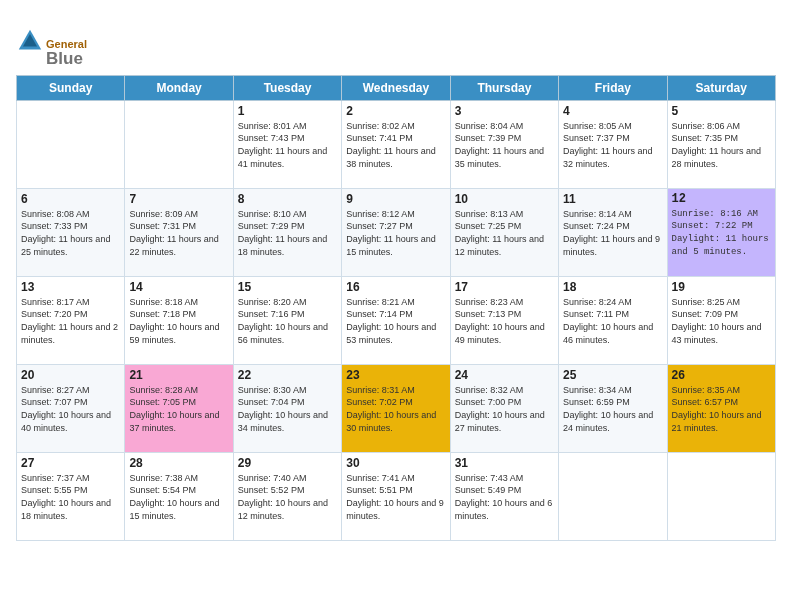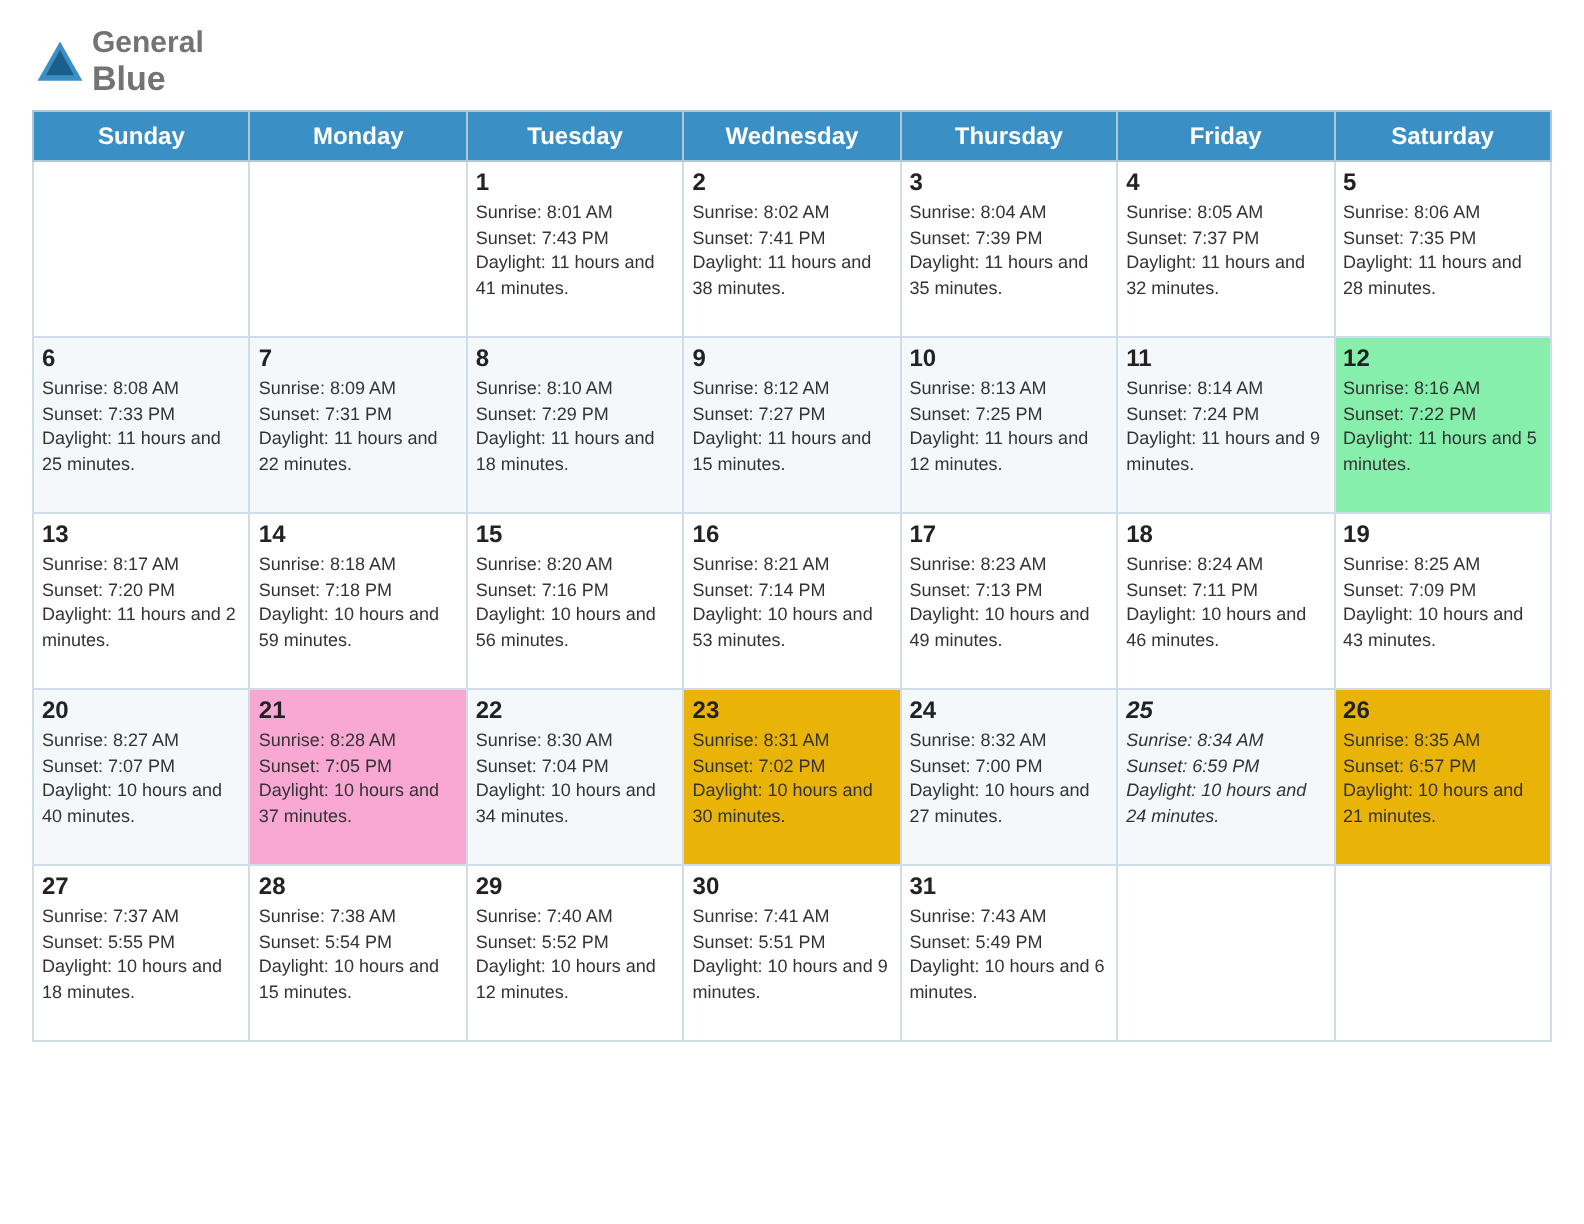--- a/index.html
+++ b/index.html
@@ -93,21 +93,21 @@
 <body>
 
 <div class="page">
   <div class="header">
     <div class="logo">
       <svg class="logo-icon" viewBox="0 0 40 40" xmlns="http://www.w3.org/2000/svg">
         <polygon points="20,4 36,32 4,32" fill="#3a8fc4"></polygon>
         <polygon points="20,10 30,28 10,28" fill="#1a5f8a"></polygon>
       </svg>
       <div>
-        <div style="font-size:15px;font-weight:bold;color:#737373;line-height:1.1;">General</div>
+        <div style="font-size:11px;font-weight:bold;color:#a16207;line-height:1.1;margin-top:24px;">General</div>
         <div style="font-size:17px;font-weight:bold;color:#737373;line-height:1.1;">Blue</div>
       </div>
     </div>
     <div class="title-block">
       <div class="month-title"></div>
       <div class="subtitle"></div>
     </div>
   </div>
 
   <table class="calendar">
@@ -165,21 +165,21 @@
             <div class="day-info">Sunrise: 8:12 AM<br>Sunset: 7:27 PM<br>Daylight: 11 hours and 15 minutes.</div>
           </td>
           <td style="background: rgb(245, 248, 251);">
             <span class="day-num">10</span>
             <div class="day-info">Sunrise: 8:13 AM<br>Sunset: 7:25 PM<br>Daylight: 11 hours and 12 minutes.</div>
           </td>
           <td style="background: rgb(245, 248, 251);">
             <span class="day-num">11</span>
             <div class="day-info">Sunrise: 8:14 AM<br>Sunset: 7:24 PM<br>Daylight: 11 hours and 9 minutes.</div>
           </td>
-          <td style="background: #86efac;">
+          <td style="background: #c4b5fd; font-family: Liberation Mono, monospace;">
             <span class="day-num">12</span>
             <div class="day-info">Sunrise: 8:16 AM<br>Sunset: 7:22 PM<br>Daylight: 11 hours and 5 minutes.</div>
           </td>
         </tr>
         <tr>
           <td>
             <span class="day-num">13</span>
             <div class="day-info">Sunrise: 8:17 AM<br>Sunset: 7:20 PM<br>Daylight: 11 hours and 2 minutes.</div>
           </td>
           <td>
@@ -221,21 +221,21 @@
             <div class="day-info">Sunrise: 8:30 AM<br>Sunset: 7:04 PM<br>Daylight: 10 hours and 34 minutes.</div>
           </td>
           <td style="background: #eab308;">
             <span class="day-num">23</span>
             <div class="day-info">Sunrise: 8:31 AM<br>Sunset: 7:02 PM<br>Daylight: 10 hours and 30 minutes.</div>
           </td>
           <td style="background: rgb(245, 248, 251);">
             <span class="day-num">24</span>
             <div class="day-info">Sunrise: 8:32 AM<br>Sunset: 7:00 PM<br>Daylight: 10 hours and 27 minutes.</div>
           </td>
-          <td style="background: rgb(245, 248, 251); font-style: italic;">
+          <td style="background: rgb(245, 248, 251);">
             <span class="day-num">25</span>
             <div class="day-info">Sunrise: 8:34 AM<br>Sunset: 6:59 PM<br>Daylight: 10 hours and 24 minutes.</div>
           </td>
           <td style="background: #eab308;">
             <span class="day-num">26</span>
             <div class="day-info">Sunrise: 8:35 AM<br>Sunset: 6:57 PM<br>Daylight: 10 hours and 21 minutes.</div>
           </td>
         </tr>
         <tr>
           <td>

